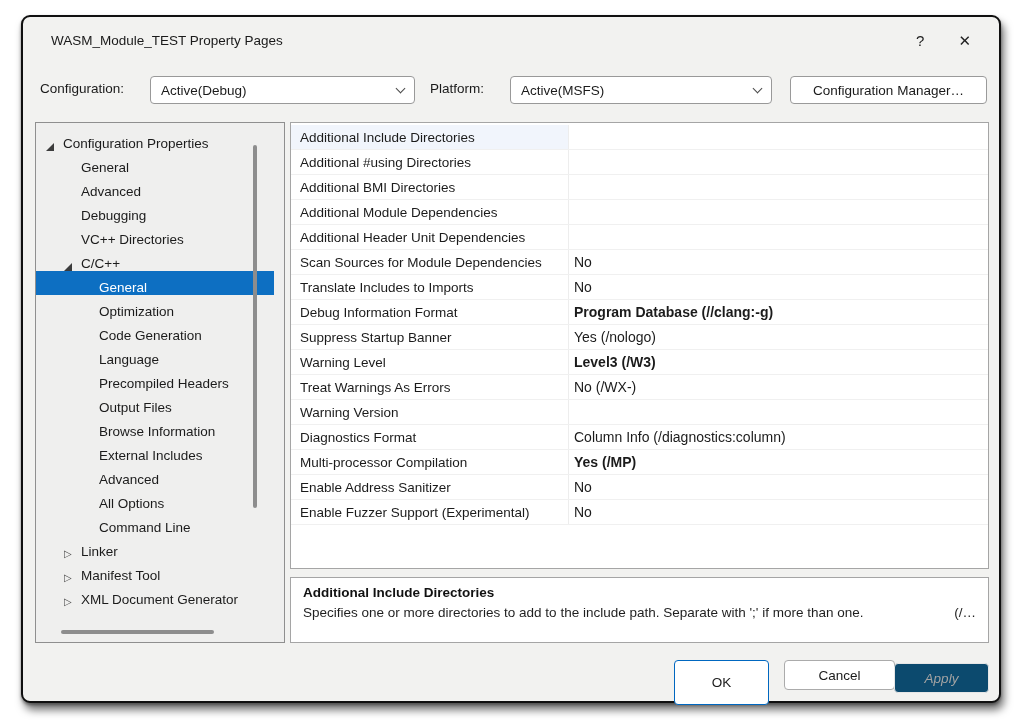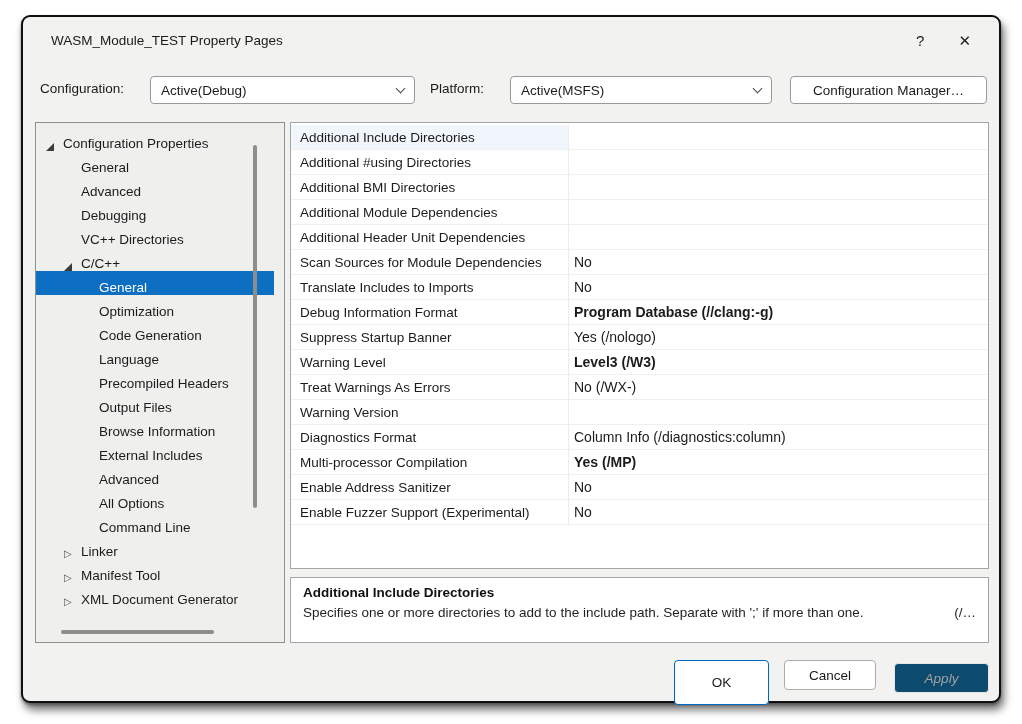--- a/index.html
+++ b/index.html
@@ -70,21 +70,21 @@
   
   .desc-panel {
     position:absolute; left:267px; top:560px; width:699px; height:66px;
     background:#ffffff; border:1px solid #a5a5a5; padding:7px 12px 0 12px;
   }
   .desc-title { font-size:13.5px; font-weight:bold; color:#111; }
   .desc-row { margin-top:5px; display:flex; justify-content:space-between; font-size:13.5px; color:#1f1f1f; }
 
   
   .btn-ok { left:651px; top:643px; width:95px; height:45px; border:1px solid #0067c0; }
-  .btn-cancel { left:761px; top:643px; width:92px; height:30px; border:1px solid #ababab; }
+  .btn-cancel { left:761px; top:643px; width:111px; height:30px; border:1px solid #ababab; }
   .btn-apply { left:871px; top:646px; width:95px; height:30px; background:#0c4a6e; border:1px solid #e6e6e6; color:#a3a3a3;font-style:italic; }
 </style>
 </head>
 <body>
 
 <div class="dialog">
 
   <div class="titlebar">
     <span class="title">WASM_Module_TEST Property Pages</span>
     <span class="controls">

